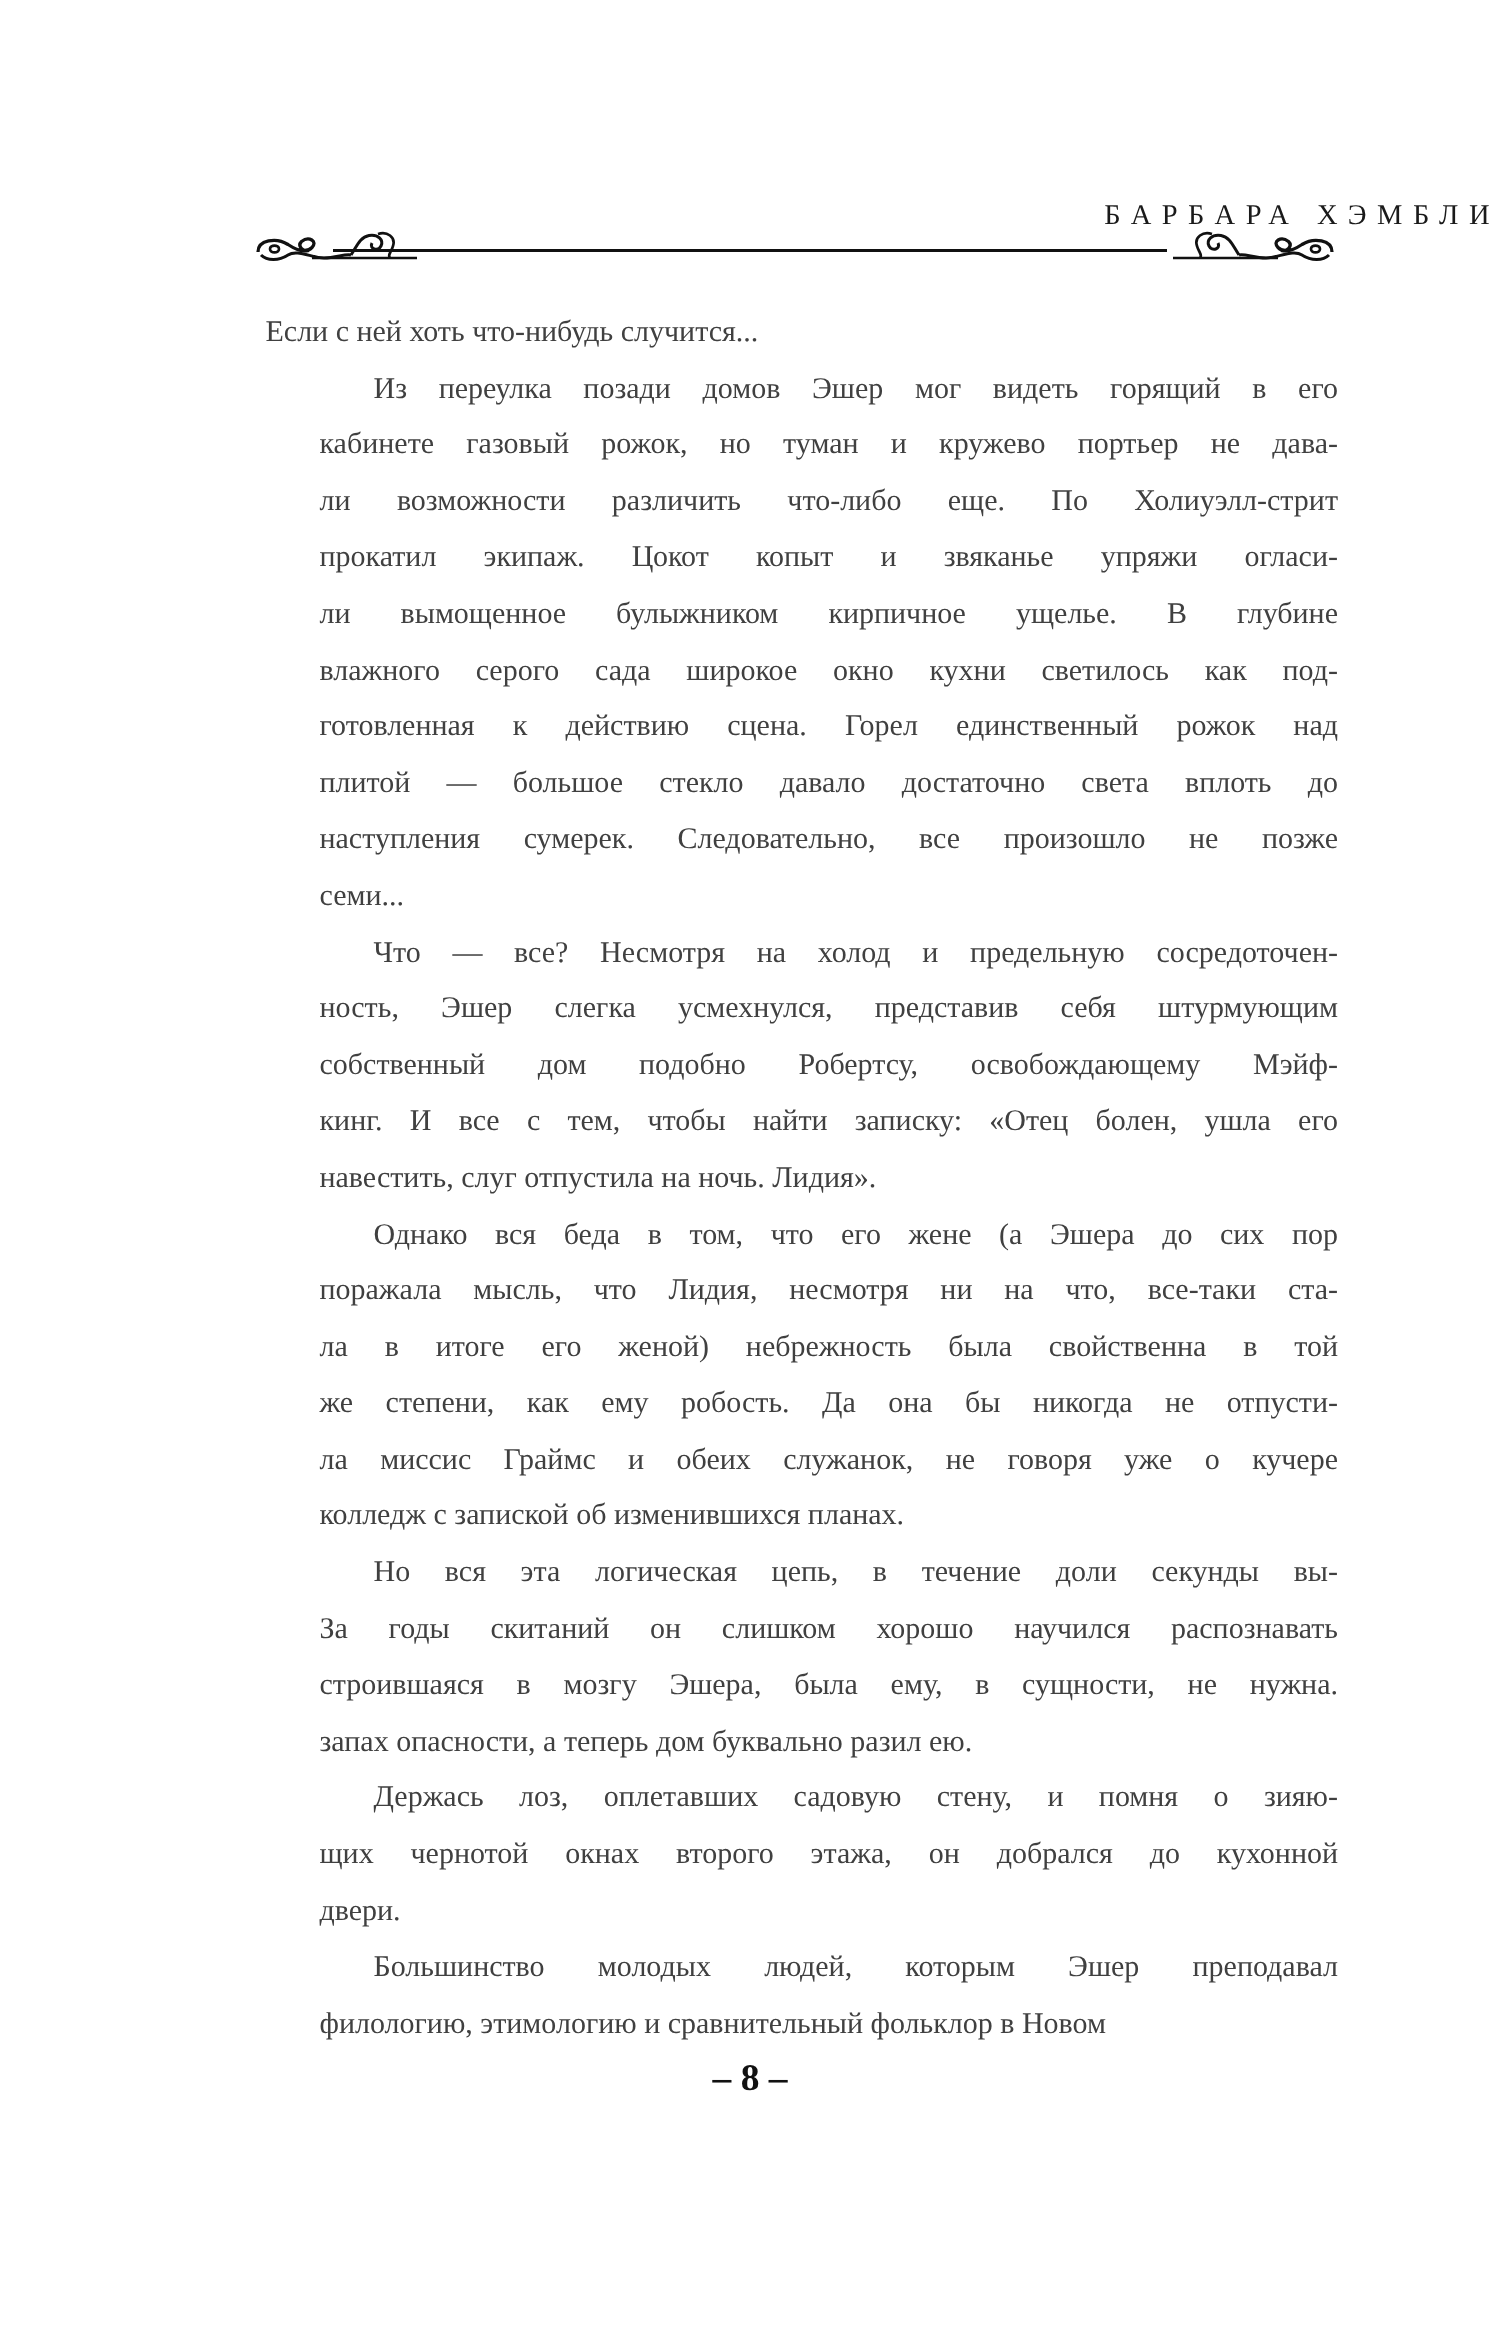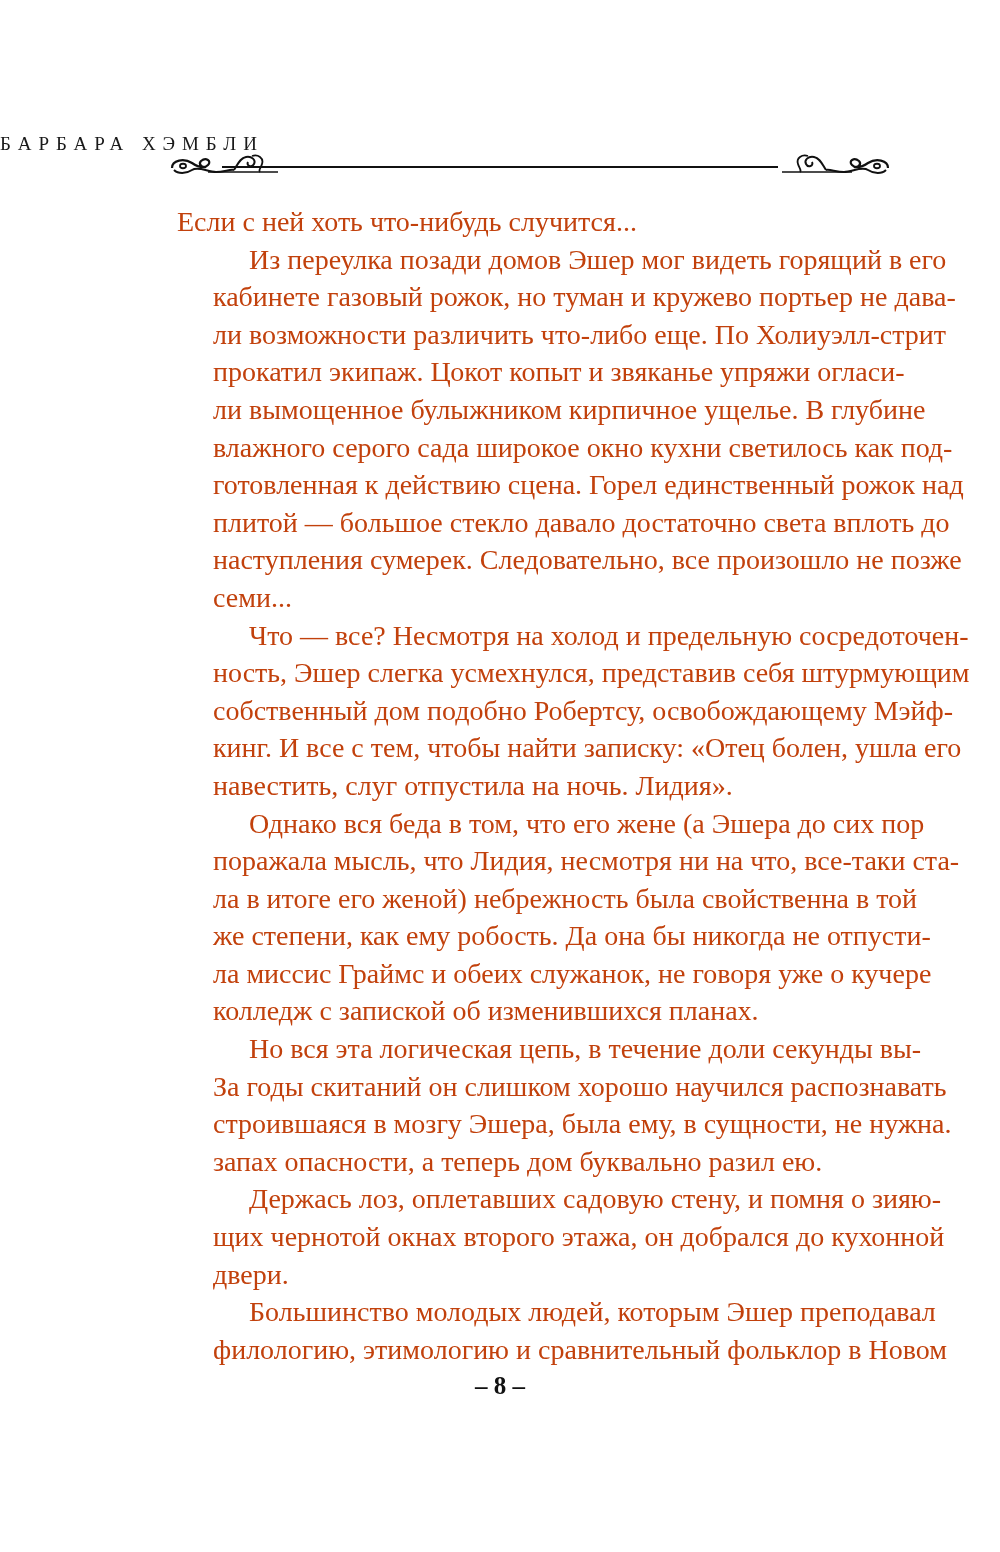--- a/index.html
+++ b/index.html
@@ -1,33 +1,33 @@
 <!DOCTYPE html>
 <html><head>
 <meta charset="utf-8">
 <style>
   html, body { margin: 0; padding: 0; background: #ffffff; }
   body { width: 1000px; height: 1552px; position: relative; overflow: hidden; }
   .page { position: absolute; left: 0; top: 0; width: 1000px; height: 1552px; background: #fff; }
   .running-head {
-    position: absolute; left: 0; right: 0; top: 133px; text-align: left;
+    position: absolute; left: 0; right: 0; top: 133px; text-align: right;
     font-family: "Liberation Serif", serif; font-size: 19px; letter-spacing: 7px;
     color: #1a1a1a;
   }
   .rule {
     position: absolute; left: 222px; right: 222px; top: 166px; height: 0;
     border-top: 2px solid #111;
   }
   .ornament { position: absolute; top: 150px; width: 110px; height: 30px; }
   .ornament.left { left: 168px; }
   .ornament.right { right: 108px; transform: scaleX(-1); }
   .text {
     position: absolute; left: 177px; width: 715px; top: 203px;
-    font-family: "Liberation Serif", serif; font-size: 28px; line-height: 37.6px;
-    color: #c2410c; text-align: justify; hyphens: manual;
+    font-family: "Liberation Serif", serif; font-size: 20px; line-height: 37.6px;
+    color: #404040; text-align: justify; hyphens: manual;
   }
   .text p { margin: 0; text-indent: 36px; }
   .text p.noindent { text-indent: 0; }
   .text .ln { display: block; text-align: justify; text-align-last: justify; white-space: nowrap; }
   .text .ln.last { text-align-last: left; }
   .text p .ln:first-child { padding-left: 36px; }
   .text p.noindent .ln:first-child { padding-left: 0; }
   .folio {
     position: absolute; left: 0; right: 0; top: 1372px; text-align: center;
     font-family: "Liberation Serif", serif; font-size: 25px; font-weight: bold; color: #111;

